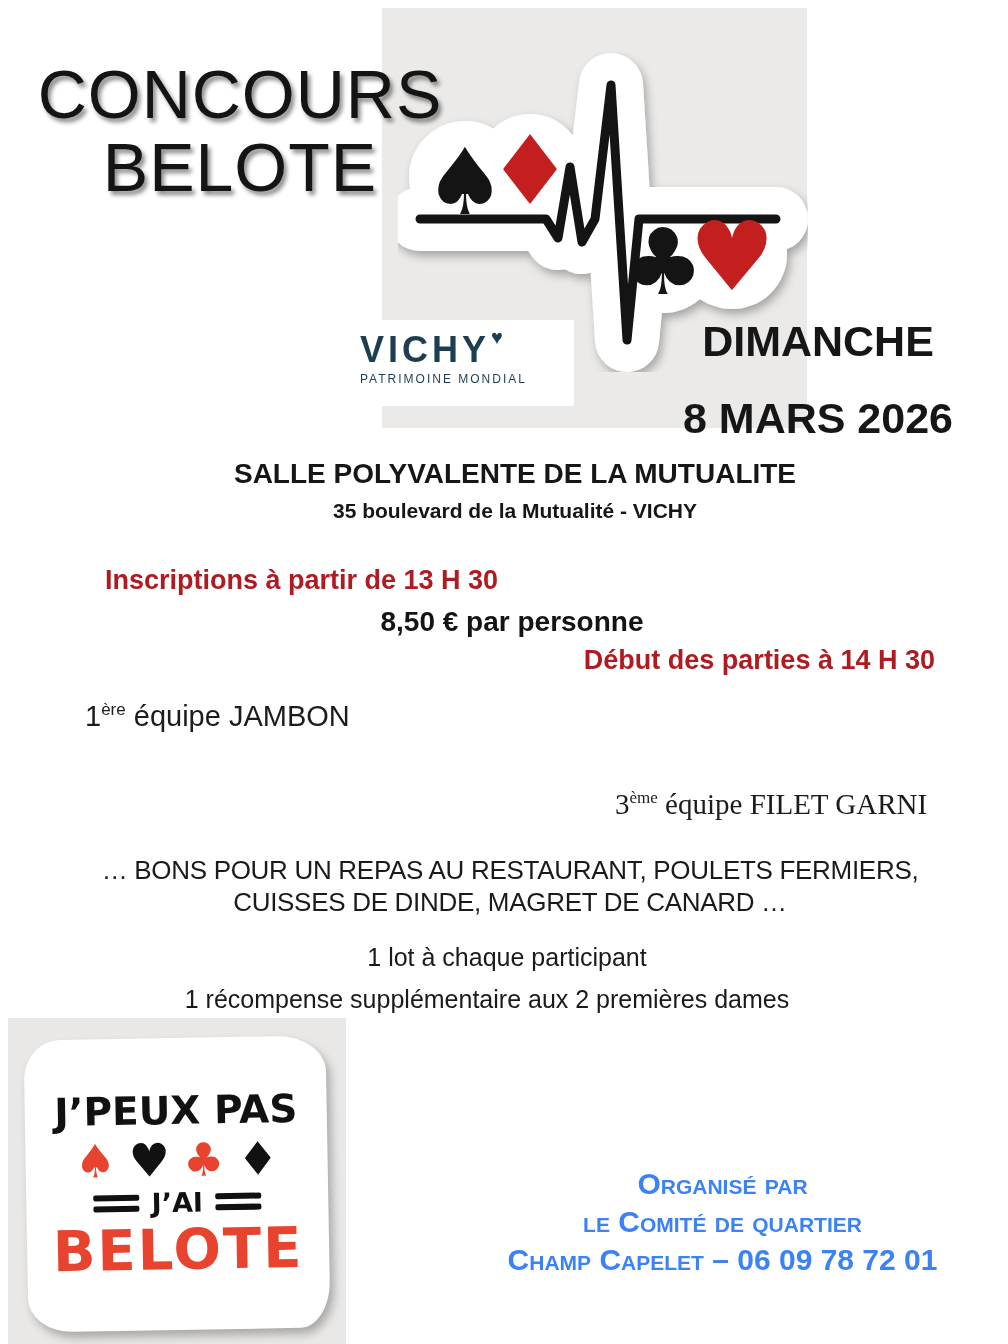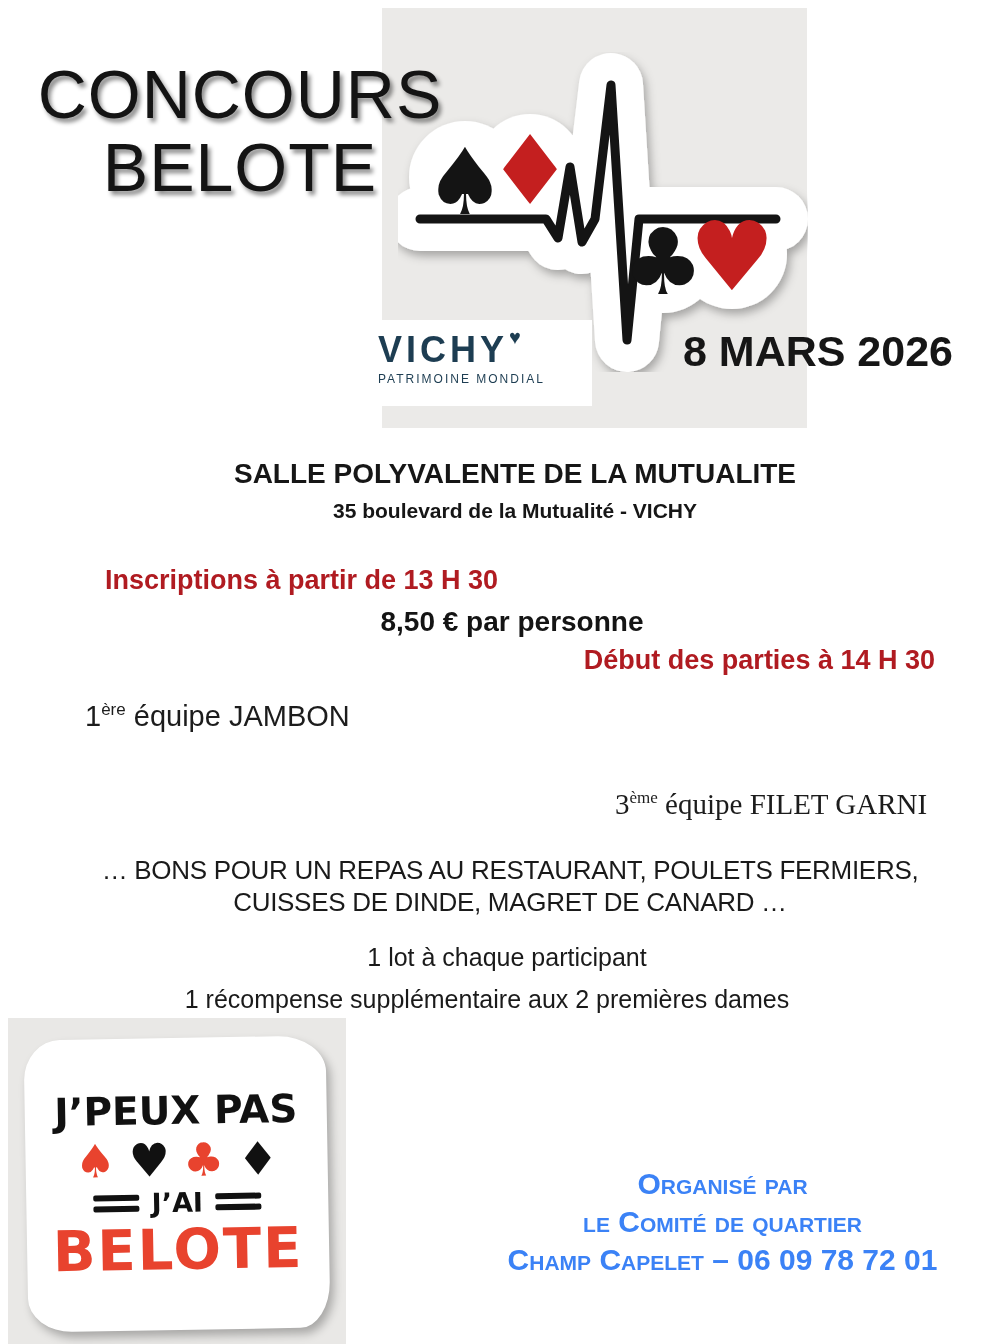--- a/index.html
+++ b/index.html
@@ -12,29 +12,29 @@
 
   
   .title-block{left:28px;top:58px;width:424px;text-align:center;}
   .title-line{font-size:68px;font-weight:400;color:#141414;line-height:73px;letter-spacing:1px;
               text-shadow:3px 4px 4px rgba(0,0,0,0.45);}
 
   
   .hero{left:398px;top:52px;}
 
   
-  .vichy-box{left:354px;top:320px;width:238px;height:86px;background:#ffffff;}
+  .vichy-box{left:336px;top:320px;width:238px;height:86px;background:#ffffff;}
   .vichy-name{margin:12px 0 0 24px;font-size:36px;font-weight:700;letter-spacing:4px;color:#1d3d52;line-height:36px;display:inline-block;}
   .vichy-heart{font-size:20px;color:#1d3d52;vertical-align:18px;margin-left:1px;}
   .vichy-sub{margin:4px 0 0 24px;font-size:12px;font-weight:500;letter-spacing:2px;color:#1d3d52;}
 
   
   .date-block{left:628px;top:316px;width:380px;text-align:center;}
   .date-line{font-size:43px;font-weight:700;color:#161616;line-height:50px;}
-  .date-line2{margin-top:10px;}
+  .date-line2{margin-top:27px;}
 
   
   .venue-block{left:0;top:458px;width:1030px;text-align:center;}
   .venue-name{font-size:28px;font-weight:700;color:#161616;}
   .venue-addr{font-size:21px;font-weight:700;color:#161616;margin-top:9px;}
 
   
   .red{color:#b01b21;}
   .inscriptions{left:77px;top:565px;font-size:27px;font-weight:700;margin-left:28px;}
   .price{left:0;top:606px;width:1024px;text-align:center;font-size:28px;font-weight:700;color:#141414;}
@@ -109,20 +109,21 @@
   </svg>
 
   <div class="abs vichy-box">
     <div>
       <span class="vichy-name">VICHY</span><span class="vichy-heart">♥</span>
     </div>
     <div class="vichy-sub">PATRIMOINE MONDIAL</div>
   </div>
 
   <div class="abs date-block">
+    <div class="date-line">DIMANCHE</div>
     <div class="date-line date-line2">8 MARS 2026</div>
   </div>
 
   <div class="abs venue-block">
     <div class="venue-name">SALLE POLYVALENTE DE LA MUTUALITE</div>
     <div class="venue-addr">35 boulevard de la Mutualité - VICHY</div>
   </div>
 
   <div class="abs inscriptions red">Inscriptions à partir de 13 H 30</div>
   <div class="abs price">8,50 € par personne</div>

